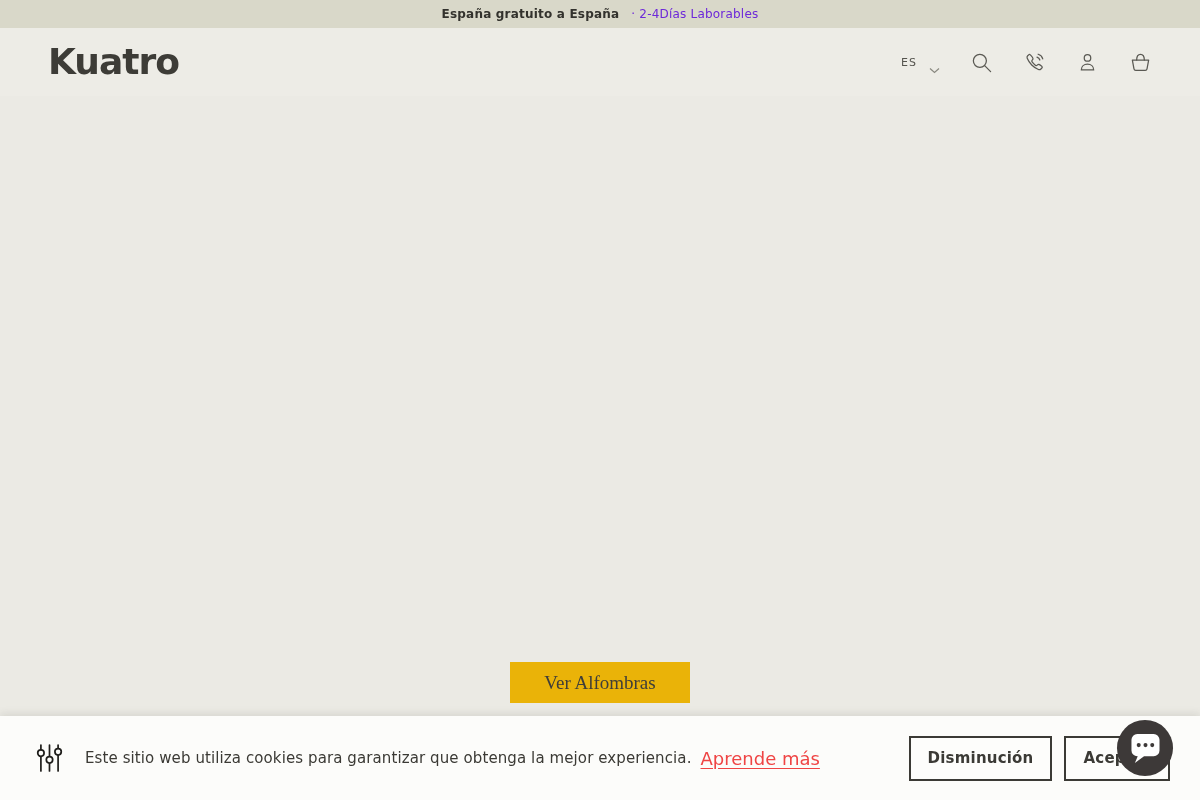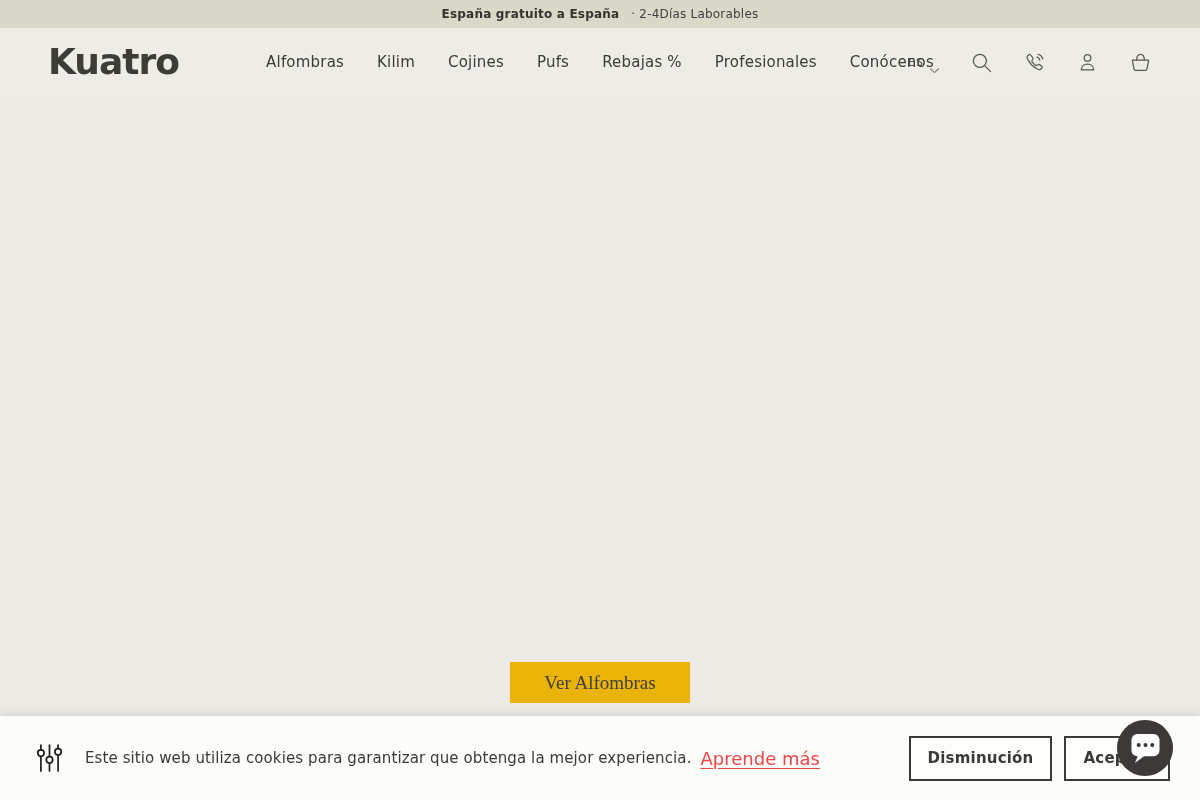--- a/index.html
+++ b/index.html
@@ -16,21 +16,21 @@
     height: 28px;
     background: #d9d8c9;
     display: flex;
     align-items: center;
     justify-content: center;
     font-size: 12px;
     color: #33322d;
     letter-spacing: .2px;
   }
   .announcement-bar .hl { font-weight: 700; }
-  .announcement-bar .dt { font-weight: 400; margin-left: 12px; color: #404040; }
+  .announcement-bar .dt { font-weight: 400; margin-left: 12px; color: #6d28d9; }
 
   
   .site-header {
     position: relative;
     height: 68px;
     background: #edece6;
     display: flex;
     align-items: center;
     justify-content: space-between;
     padding: 8px 48px;
@@ -60,21 +60,21 @@
     cursor: pointer;
   }
   .header-actions {
     display: flex;
     align-items: center;
     gap: 30px;
   }
   .lang-select {
     display: flex;
     align-items: center;
-    gap: 5px;
+    gap: 12px;
     cursor: pointer;
   }
   .lang-select .lang-label {
     font-size: 11px;
     letter-spacing: 1px;
     color: #55544e;
   }
   .hicon { width: 23px; height: 23px; display: block; cursor: pointer; }
   .hicon svg { width: 100%; height: 100%; display: block; }
 
@@ -164,29 +164,20 @@
 <body>
 
 <div class="announcement-bar">
   <span class="hl">España gratuito a España</span>
   <span class="dt">· 2-4Días Laborables</span>
 </div>
 
 <header class="site-header">
   <div class="logo">Kuatro</div>
 
-  <nav class="main-nav">
-    <span>Alfombras</span>
-    <span>Kilim</span>
-    <span>Cojines</span>
-    <span>Pufs</span>
-    <span>Rebajas %</span>
-    <span>Profesionales</span>
-    <span>Conócenos</span>
-  </nav>
 
   <div class="header-actions">
     <div class="lang-select">
       <span class="lang-label">ES</span>
       <span style="display:block;width:11px;height:7px;">
         <svg viewBox="0 0 11 7" fill="none" stroke="#8a8981" stroke-width="1.2">
             <polyline points="1,1.5 5.5,5.5 10,1.5"></polyline>
           </svg>
       </span>
     </div>

